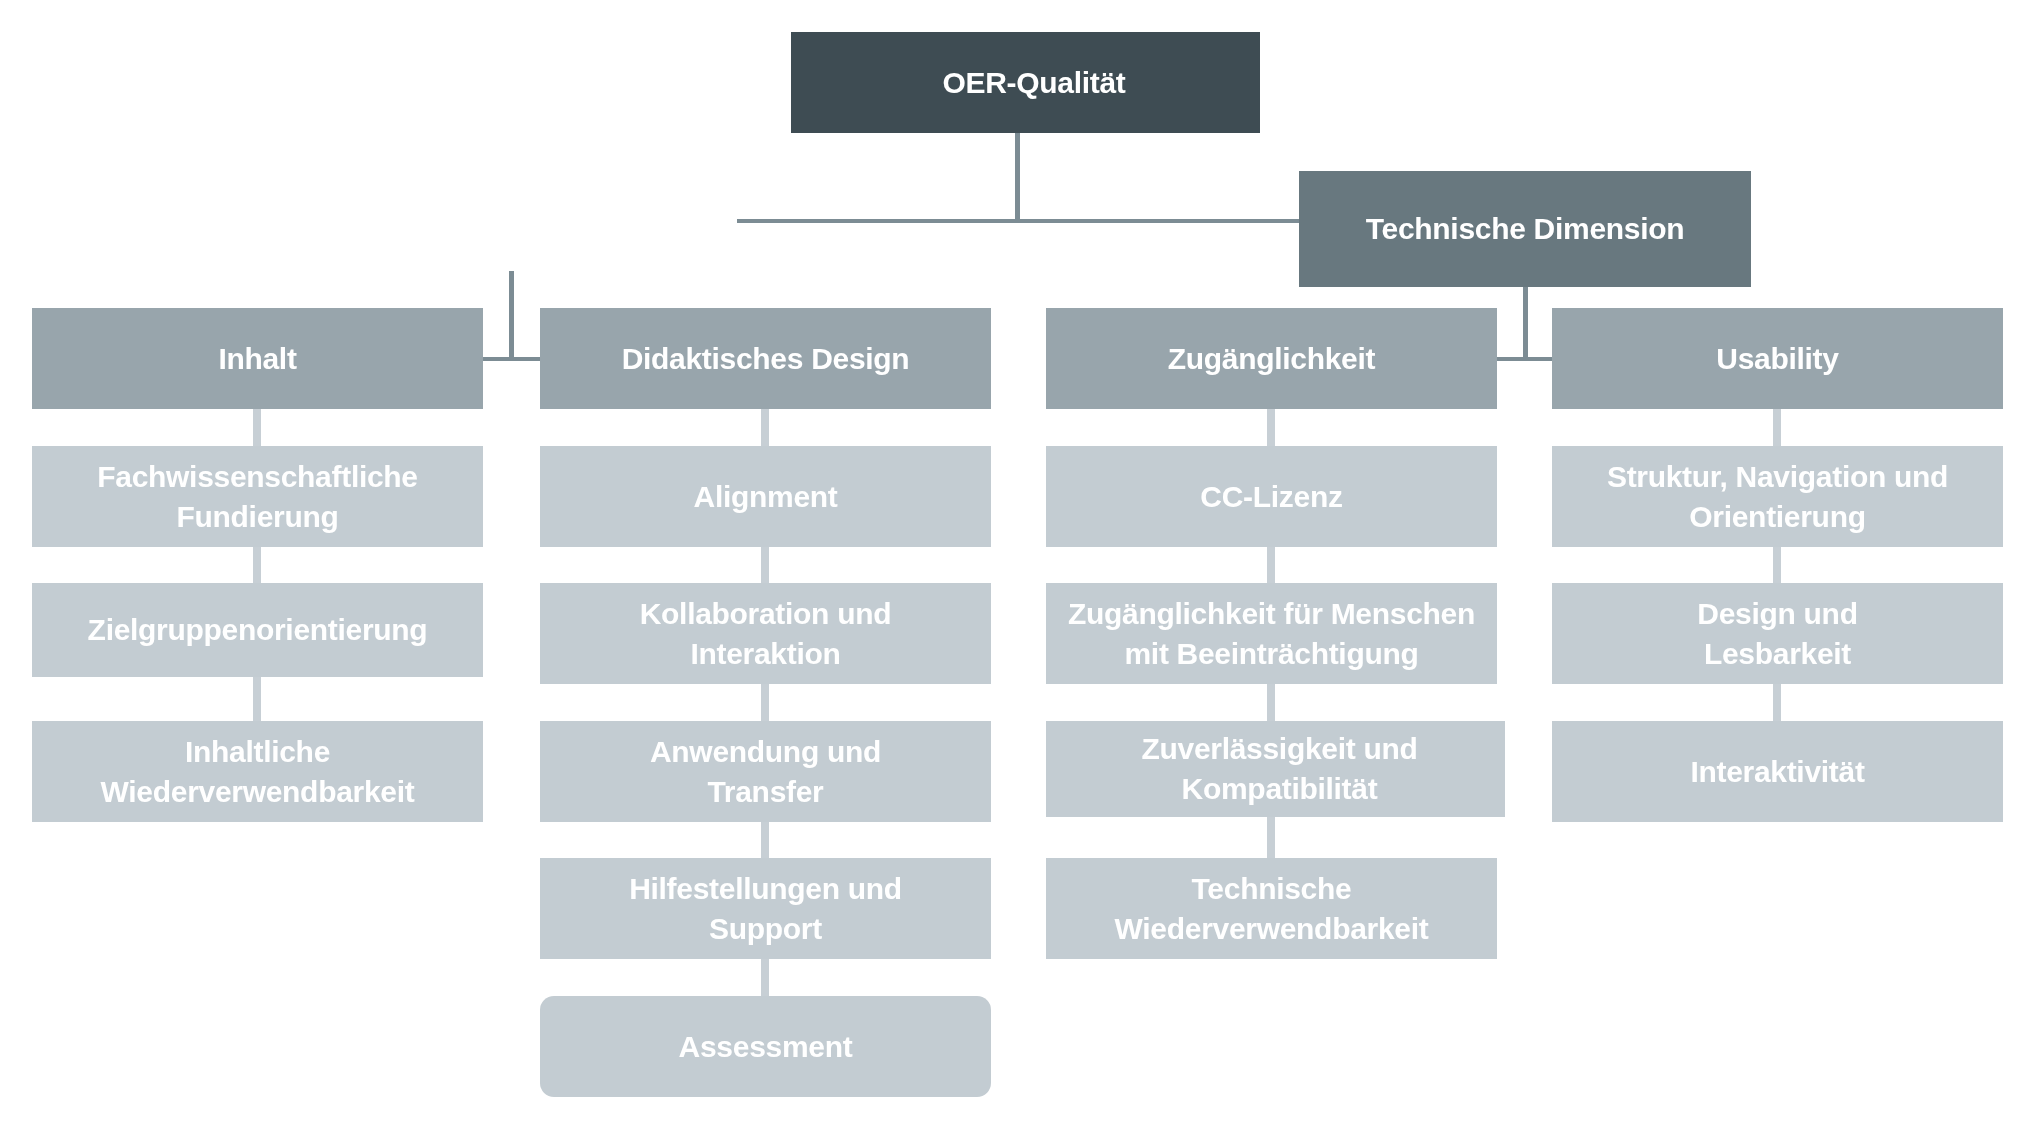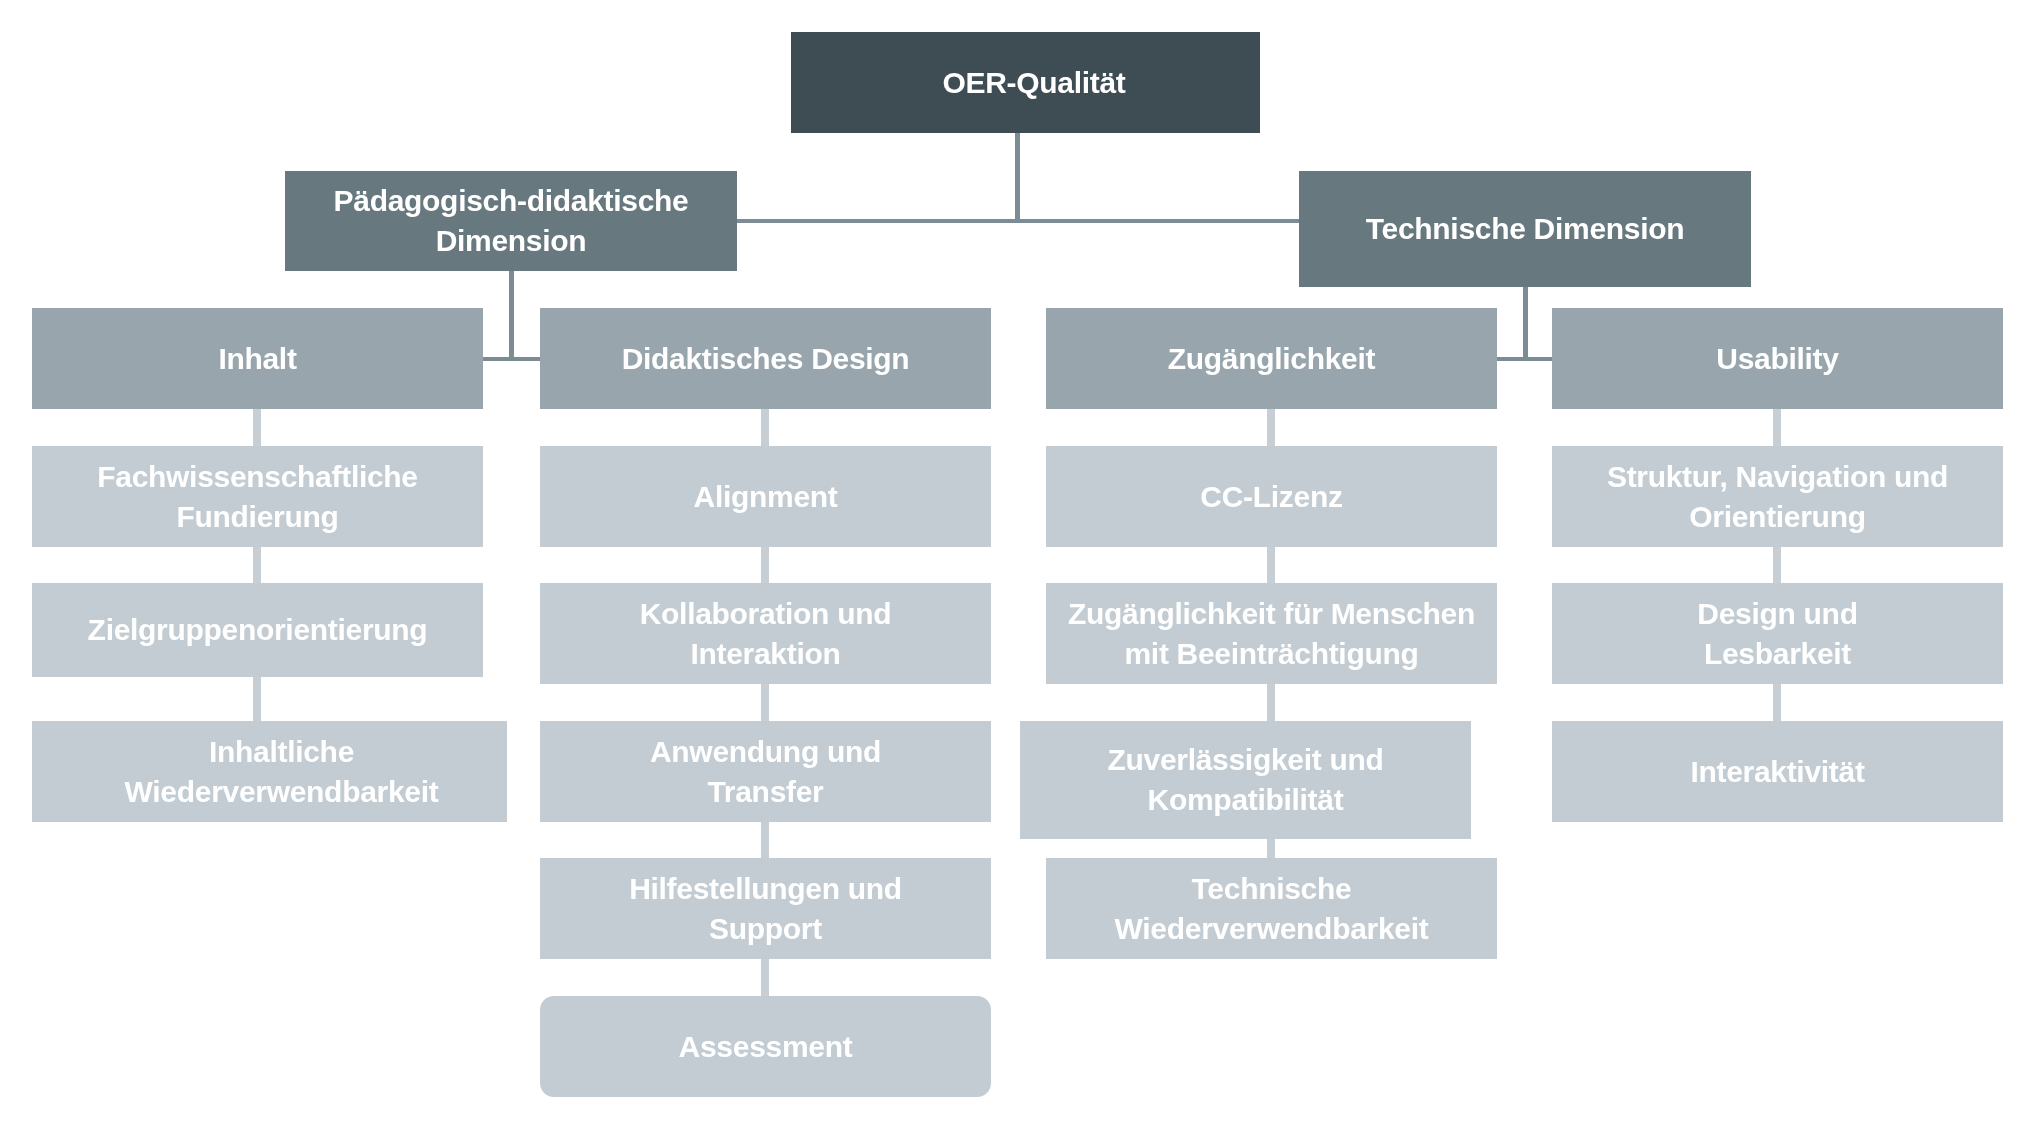--- a/index.html
+++ b/index.html
@@ -52,48 +52,46 @@
   <div class="line dark" style="left:1523px; top:271px; width:5px;   height:90px;"></div>
   <div class="line dark" style="left:1497px; top:357px; width:56px;  height:4px;"></div>
 
   <div class="line light" style="left:253px;  top:409px; width:8px; height:322px;"></div>
   <div class="line light" style="left:761px;  top:409px; width:8px; height:597px;"></div>
   <div class="line light" style="left:1267px; top:409px; width:8px; height:459px;"></div>
   <div class="line light" style="left:1773px; top:409px; width:8px; height:322px;"></div>
 
   <div class="node root" style="left:791px; top:32px; width:452px; height:101px;padding-left:17px;">OER-Qualität</div>
 
-  <div class="node dim" style="left:285px; top:171px; width:452px; height:100px;">Pädagogisch-didaktische
-Dimension</div>
   <div class="node dim" style="left:1299px; top:171px; width:452px; height:116px;">Technische Dimension</div>
 
   <div class="node category" style="left:32px; top:308px; width:451px; height:101px;">Inhalt</div>
   <div class="node category" style="left:540px; top:308px; width:451px; height:101px;">Didaktisches Design</div>
   <div class="node category" style="left:1046px; top:308px; width:451px; height:101px;">Zugänglichkeit</div>
   <div class="node category" style="left:1552px; top:308px; width:451px; height:101px;">Usability</div>
 
   <div class="node leaf" style="left:32px; top:446px; width:451px; height:101px;">Fachwissenschaftliche
 Fundierung</div>
   <div class="node leaf" style="left:32px; top:583px; width:451px; height:94px;">Zielgruppenorientierung</div>
-  <div class="node leaf" style="left:32px; top:721px; width:451px; height:101px;padding-left:24px;">Inhaltliche
+  <div class="node leaf" style="left:32px; top:721px; width:451px; height:101px;">Inhaltliche
 Wiederverwendbarkeit</div>
 
   <div class="node leaf" style="left:540px; top:446px; width:451px; height:101px;">Alignment</div>
   <div class="node leaf" style="left:540px; top:583px; width:451px; height:101px;">Kollaboration und
 Interaktion</div>
   <div class="node leaf" style="left:540px; top:721px; width:451px; height:101px;">Anwendung und
 Transfer</div>
   <div class="node leaf" style="left:540px; top:858px; width:451px; height:101px;">Hilfestellungen und
 Support</div>
   <div class="node leaf" style="left:540px; top:996px; width:451px; height:101px;border-radius:14px;">Assessment</div>
 
   <div class="node leaf" style="left:1046px; top:446px; width:451px; height:101px;">CC-Lizenz</div>
   <div class="node leaf" style="left:1046px; top:583px; width:451px; height:101px;">Zugänglichkeit für Menschen
 mit Beeinträchtigung</div>
-  <div class="node leaf" style="left:1020px; top:721px; width:451px; height:118px;">Zuverlässigkeit und
+  <div class="node leaf" style="left:1046px; top:721px; width:451px; height:96px;padding-left:8px;">Zuverlässigkeit und
 Kompatibilität</div>
   <div class="node leaf" style="left:1046px; top:858px; width:451px; height:101px;">Technische
 Wiederverwendbarkeit</div>
 
   <div class="node leaf" style="left:1552px; top:446px; width:451px; height:101px;">Struktur, Navigation und
 Orientierung</div>
   <div class="node leaf" style="left:1552px; top:583px; width:451px; height:101px;">Design und
 Lesbarkeit</div>
   <div class="node leaf" style="left:1552px; top:721px; width:451px; height:101px;">Interaktivität</div>
 

